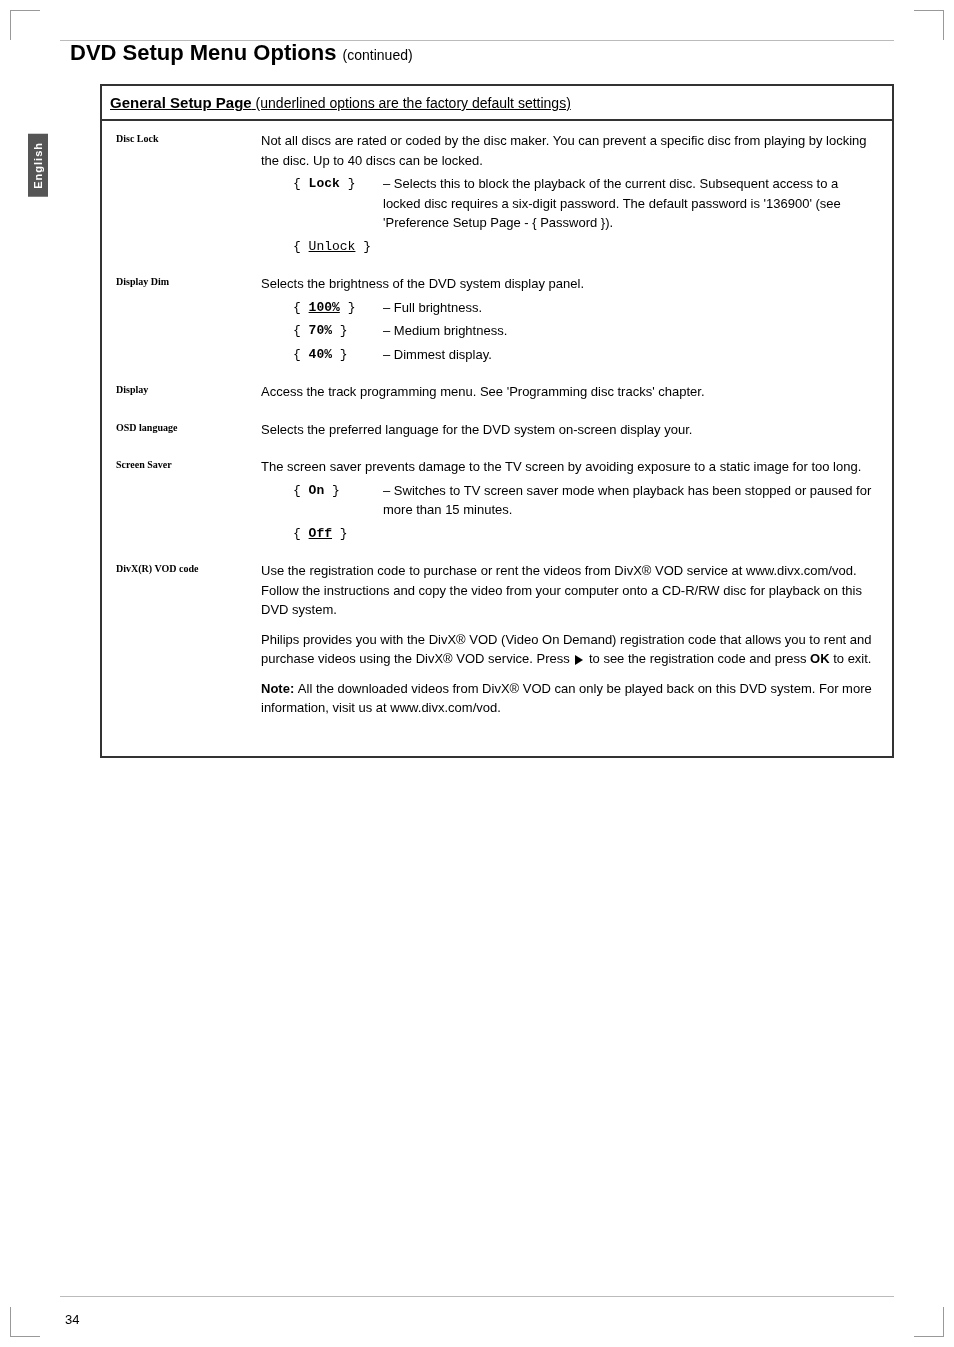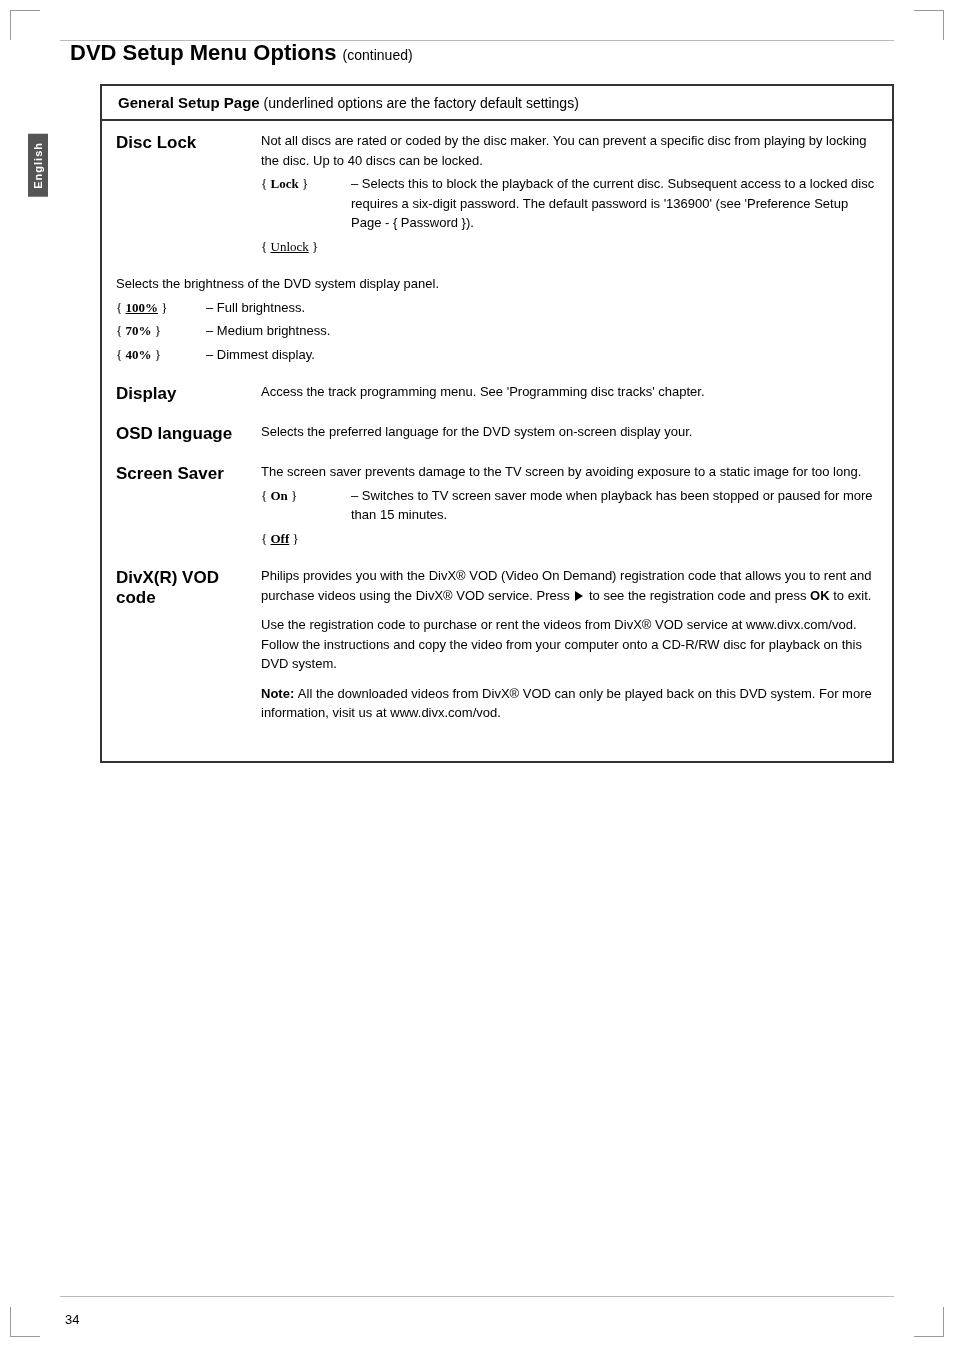--- a/index.html
+++ b/index.html
@@ -68,22 +68,23 @@
     }
 
     .content-box {
       border: 2px solid #333;
       padding: 0;
       margin-left: 30px;
     }
 
     .content-box-header {
       border-bottom: 2px solid #333;
-      padding: 8px 16px;
+      padding: 8px 8px;
       font-size: 14px;
+      text-decoration: underline;
     }
 
     .content-box-header .title-bold {
       font-weight: bold;
       font-size: 15px;
     }
 
     .content-body {
       padding: 10px 14px 20px 14px;
     }
@@ -92,22 +93,23 @@
     .setting-row {
       display: flex;
       margin-bottom: 18px;
     }
 
     .setting-label {
       font-weight: bold;
       min-width: 145px;
       max-width: 145px;
       padding-right: 10px;
-      font-size: 17px;
+      font-size: 10px;
       padding-top: 2px;
+      font-family: Liberation Serif, serif;
     }
 
     .setting-description {
       flex: 1;
       font-size: 13px;
       line-height: 1.5;
     }
 
     .option-block {
       display: flex;
@@ -119,21 +121,22 @@
       font-size: 13px;
     }
 
     .option-value {
       flex: 1;
       font-size: 13px;
       line-height: 1.5;
     }
 
     .brace-key {
-      font-family: Liberation Serif, serif;
+      font-family: Liberation Mono, monospace;
+      margin-left: 32px;
     }
 
     .underlined {
       text-decoration: underline;
     }
 
     .play-icon {
       display: inline-block;
       width: 0;
       height: 0;
@@ -210,20 +213,23 @@
               <div class="option-key brace-key">{ <strong>Lock</strong> }</div>
               <div class="option-value">– Selects this to block the playback of the current disc.  Subsequent access to a locked disc requires a six-digit password.  The default password is '136900' (see 'Preference Setup Page - { Password }).</div>
             </div>
             <div class="option-block">
               <div class="option-key brace-key">{ <span class="underlined">Unlock</span> }</div>
             </div>
           </div>
         </div>
 
         <div class="setting-row">
+          <div class="setting-label">
+            <strong>Display Dim</strong>
+          </div>
           <div class="setting-description">
             <span>Selects the brightness of the DVD system display panel.</span>
             <div class="option-block">
               <div class="option-key brace-key">{ <span class="underlined"><strong>100%</strong></span> }</div>
               <div class="option-value">– Full brightness.</div>
             </div>
             <div class="option-block">
               <div class="option-key brace-key">{ <strong>70%</strong> }</div>
               <div class="option-value">– Medium brightness.</div>
             </div>
@@ -266,28 +272,28 @@
               <div class="option-key brace-key">{ <span class="underlined"><strong>Off</strong></span> }</div>
             </div>
           </div>
         </div>
 
         <div class="setting-row">
           <div class="setting-label">
             <strong>DivX(R) VOD code</strong>
           </div>
           <div class="setting-description">
+            <p style="margin-bottom: 10px;">
+              Use the registration code to purchase or rent the videos from DivX® VOD service at www.divx.com/vod.  Follow the instructions and copy the video from your computer onto a CD-R/RW disc for playback on this DVD system.
+            </p>
             <p style="margin-bottom: 10px;">
               Philips provides you with the DivX® VOD (Video On Demand) registration code that allows you to rent and purchase videos using the DivX® VOD service.  Press
               <span class="play-icon"></span>
               to see the registration code and press <strong>OK</strong> to exit.
             </p>
-            <p style="margin-bottom: 10px;">
-              Use the registration code to purchase or rent the videos from DivX® VOD service at www.divx.com/vod.  Follow the instructions and copy the video from your computer onto a CD-R/RW disc for playback on this DVD system.
-            </p>
             <p>
               <strong>Note: </strong>
               <span>All the downloaded videos from DivX® VOD can only be played back on this DVD system.  For more information, visit us at www.divx.com/vod.</span>
             </p>
           </div>
         </div>
 
       </div>
     </div>
 

